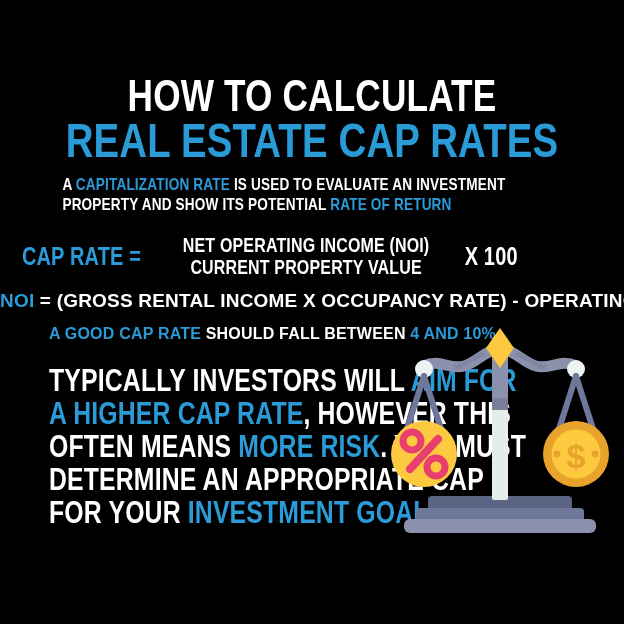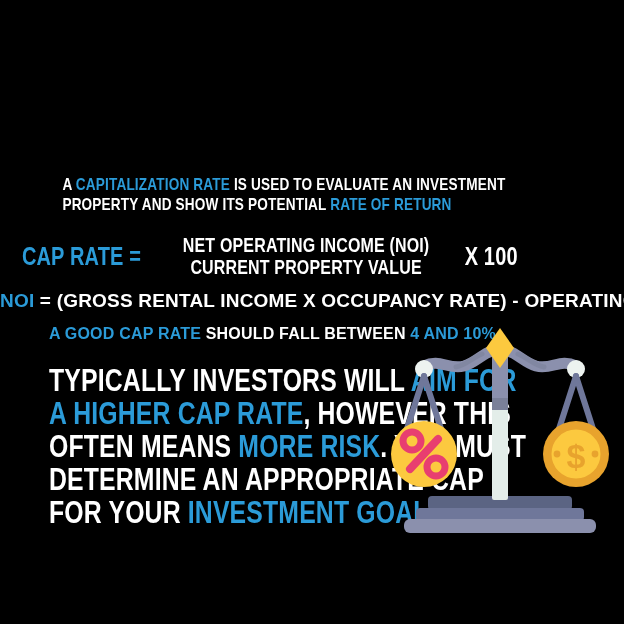--- a/index.html
+++ b/index.html
@@ -162,20 +162,24 @@
     width: 228px;
     height: 222px;
   }
   #scale-illustration svg { display: block; }
 </style>
 </head>
 <body>
 
 <div id="page">
 
+  <div id="headline">
+    <span class="cond" id="title-1">HOW TO CALCULATE</span>
+    <span class="cond" id="title-2">REAL ESTATE CAP RATES</span>
+  </div>
 
   <div id="subtitle">
     <span class="cond sline"><span class="white">A </span><span class="blue">CAPITALIZATION RATE</span><span class="white"> IS USED TO EVALUATE AN INVESTMENT</span></span>
     <span class="cond sline"><span class="white">PROPERTY AND SHOW ITS POTENTIAL </span><span class="blue">RATE OF RETURN</span></span>
   </div>
 
   <div id="formula">
     <span class="cond" id="formula-lead">CAP RATE =</span>
     <span id="fraction">
       <span class="cond" id="numerator">NET OPERATING INCOME (NOI)</span>

